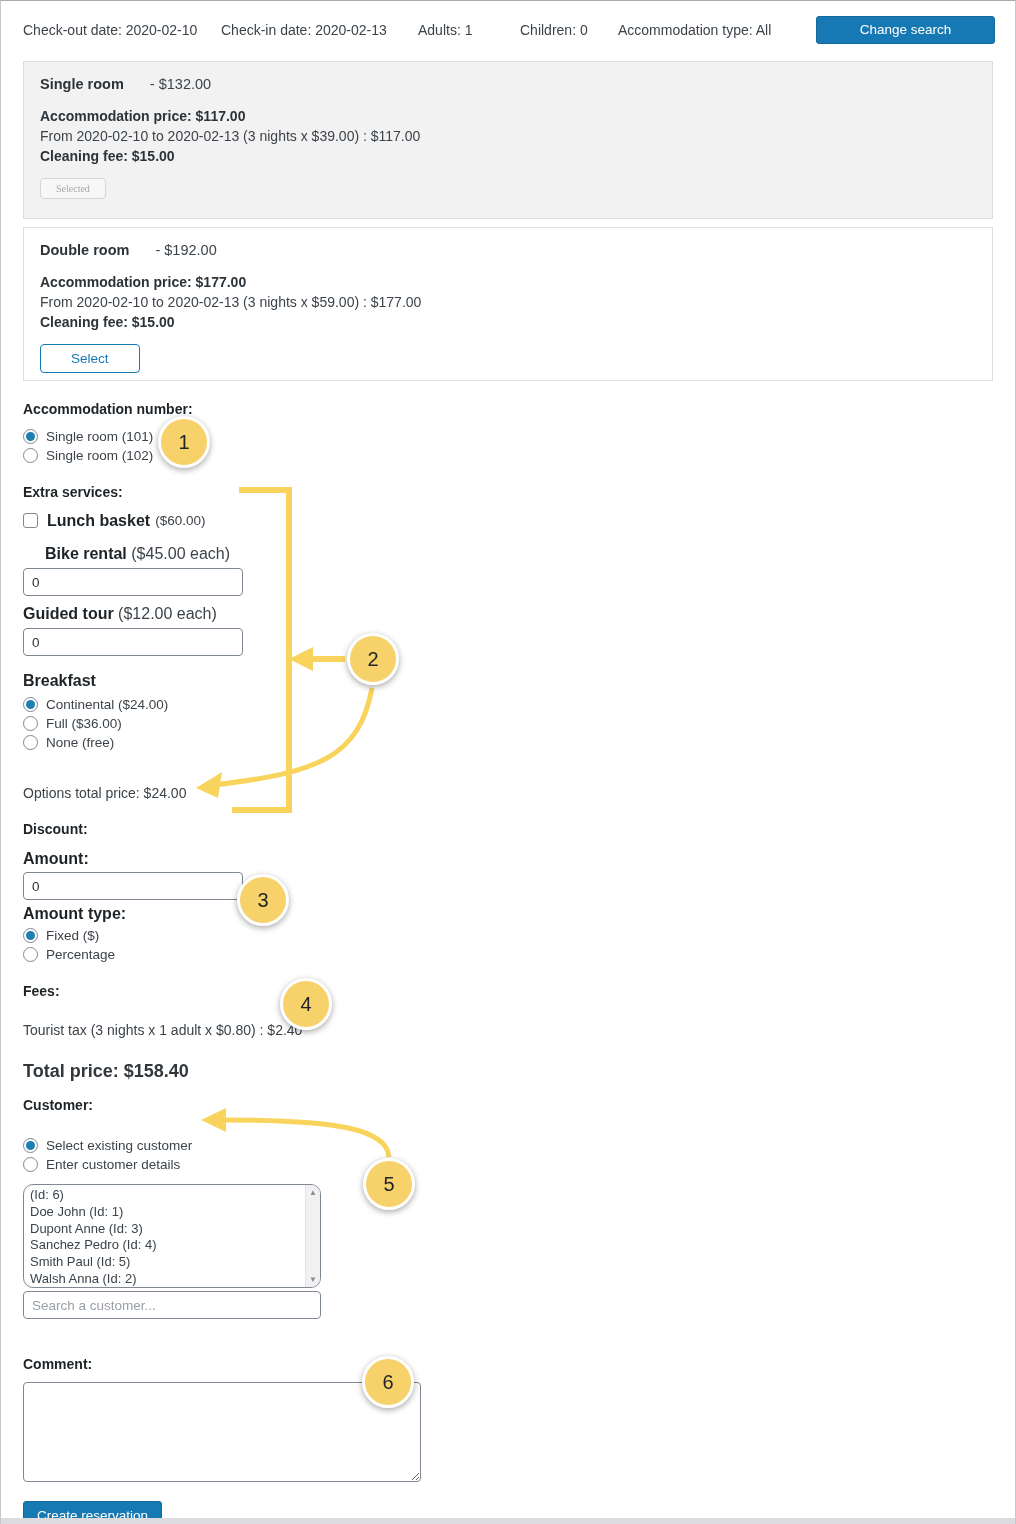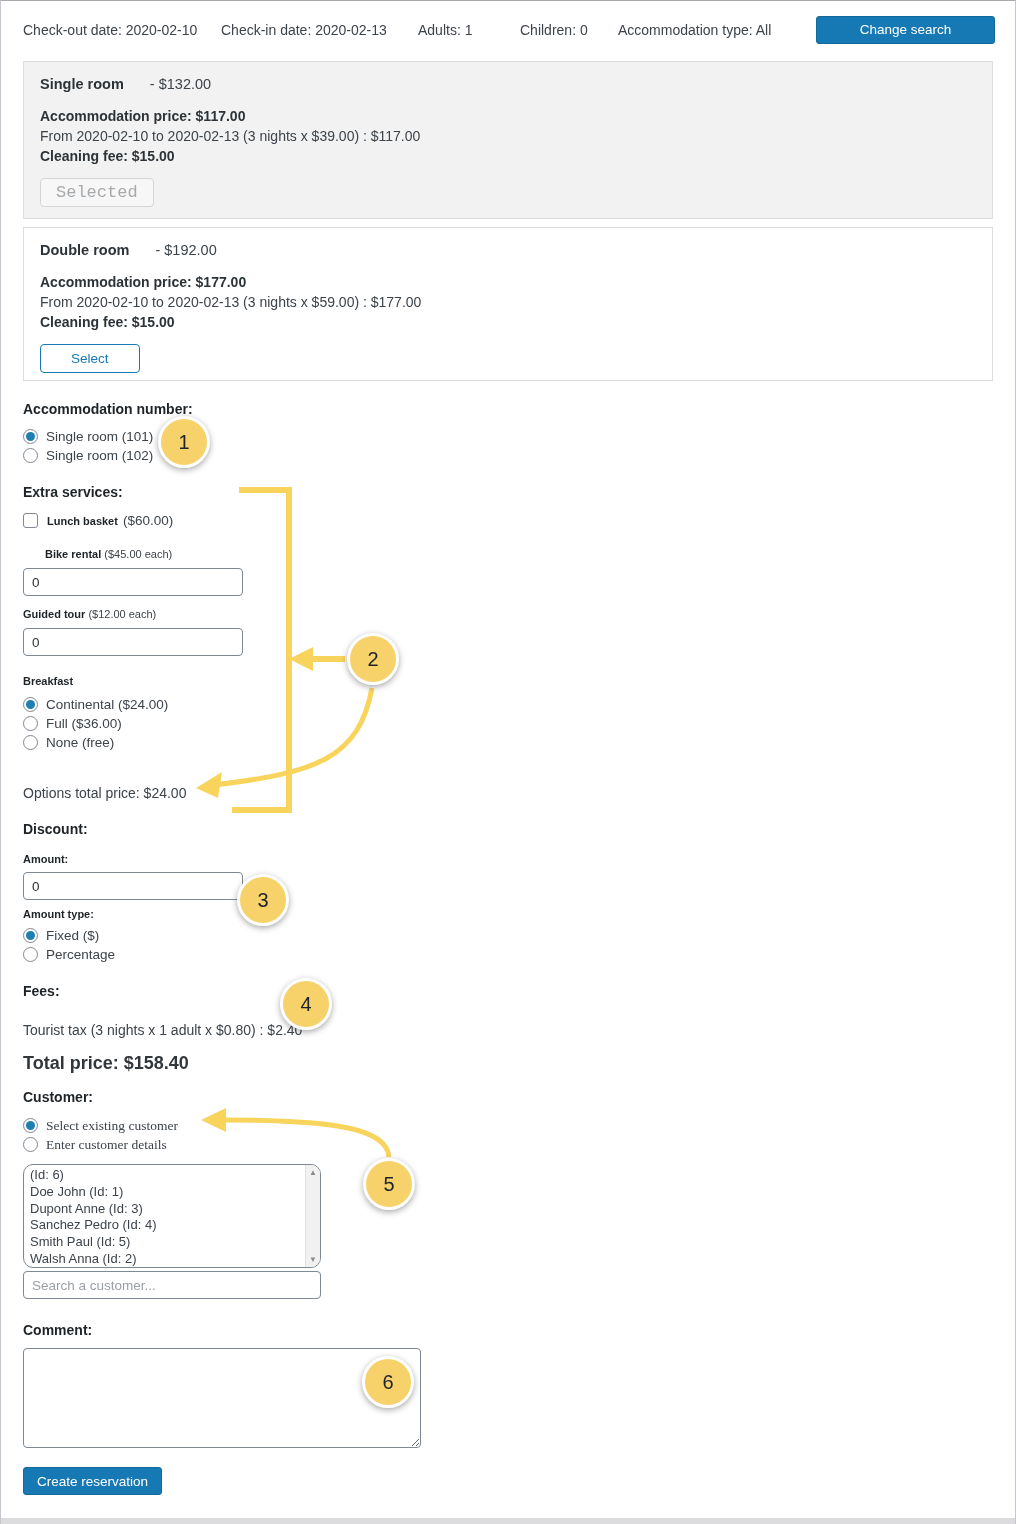--- a/index.html
+++ b/index.html
@@ -28,34 +28,34 @@
   .room{ margin:3px 22px 8px; border:1px solid #dddddd; padding:14px 16px 12px; background:#fff; }
   .room.gray{ background:#f2f2f2; height:158px; }
   .room.white{ height:154px; }
   .room-title{ font-size:14.5px; }
   .room-title .nm{ font-weight:bold; color:#2c3338; }
   .room-title .pr{ margin-left:22px; }
   .room-acc{ font-weight:bold; margin-top:16px; color:#2c3338; }
   .room-break{ margin-top:4px; }
   .room-clean{ font-weight:bold; margin-top:4px; color:#2c3338; }
   .btn-disabled{
-    margin-top:14px; height:29px; padding:0 15px; background:#f7f7f7; color:#a7aaad;
-    border:1px solid #d5d5d9; border-radius:4px; font-size:17px;
-    font-family:Liberation Mono, monospace;
+    margin-top:14px; height:21px; padding:0 15px; background:#f7f7f7; color:#a7aaad;
+    border:1px solid #d5d5d9; border-radius:4px; font-size:10px;
+    font-family:Liberation Serif, serif;
   }
   .btn-outline{
     margin-top:14px; height:29px; padding:0 30px; background:#ffffff; color:#1779b3;
     border:1px solid #1779b3; border-radius:4px; font-size:13.5px;
     font-family:"Liberation Sans",sans-serif; cursor:pointer;
   }
 
   
   .form{ padding-left:22px; }
   .hsec{ font-size:14px; font-weight:bold; color:#1d2327; line-height:16px; }
-  .lblb{ font-size:11px; font-weight:bold; color:#1d2327; line-height:16px; }
+  .lblb{ font-size:16px; font-weight:bold; color:#1d2327; line-height:16px; }
   .norm{ font-weight:normal; color:#3c434a; }
   .row{ display:flex; align-items:center; height:19px; font-size:13.5px; cursor:pointer; }
   .radio{ width:15px; height:15px; border:1px solid #7e8993; border-radius:50%;
           background:#fff; margin-right:8px; position:relative; flex:none; }
   .radio.checked::after{ content:''; position:absolute; inset:2px; border-radius:50%; background:#1e7fb0; }
   .checkbox{ width:15px; height:15px; border:1px solid #7e8993; border-radius:3px;
              background:#fff; margin-right:9px; flex:none; }
   .tin{ display:block; width:220px; height:28px; border:1px solid #7e8993; border-radius:4px;
         padding:0 8px; font-size:13.5px; color:#2c3338; font-family:"Liberation Sans",sans-serif; }
 
@@ -74,22 +74,22 @@
   .btn-create{ margin:16px 0 0; height:28px; padding:0 13px; width:auto; }
 
   
   .mt-accnum{ margin-top:20px; } .mt-accrad{ margin-top:10px; }
   .mt-extra{ margin-top:19px; } .mt-lunch{ margin-top:11px; }
   .mt-bike{ margin-top:16px;padding-left:22px; } .mt-in1{ margin-top:6px; }
   .mt-tour{ margin-top:10px; } .mt-break{ margin-top:17px; } .mt-brkrad{ margin-top:6px; }
   .mt-opt{ margin-top:33px; } .mt-disc{ margin-top:20px; } .mt-amt{ margin-top:14px; }
   .mt-in2{ margin-top:5px; } .mt-amtt{ margin-top:6px; } .mt-amtrad{ margin-top:4px; }
   .mt-fees{ margin-top:19px; } .mt-feeline{ margin-top:23px; }
-  .mt-total{ margin-top:14px; } .mt-cust{ margin-top:15px; } .mt-custrad{ margin-top:11px;font-family:Liberation Serif, serif; }
-  .mt-comment{ margin-top:23px; }
+  .mt-total{ margin-top:22px; } .mt-cust{ margin-top:15px; } .mt-custrad{ margin-top:23px; }
+  .mt-comment{ margin-top:37px; }
   .total{ font-size:18px; font-weight:bold; color:#32373c; line-height:22px; }
 
   
   .overlay{ position:absolute; left:0; top:0; width:1016px; height:1524px;
             pointer-events:none; z-index:10; }
   .badge{
     position:absolute; width:52px; height:52px; border-radius:50%;
     background:#f7d169; border:3px solid #ffffff;
     box-shadow:0 2px 6px rgba(0,0,0,0.35);
     display:flex; align-items:center; justify-content:center;

